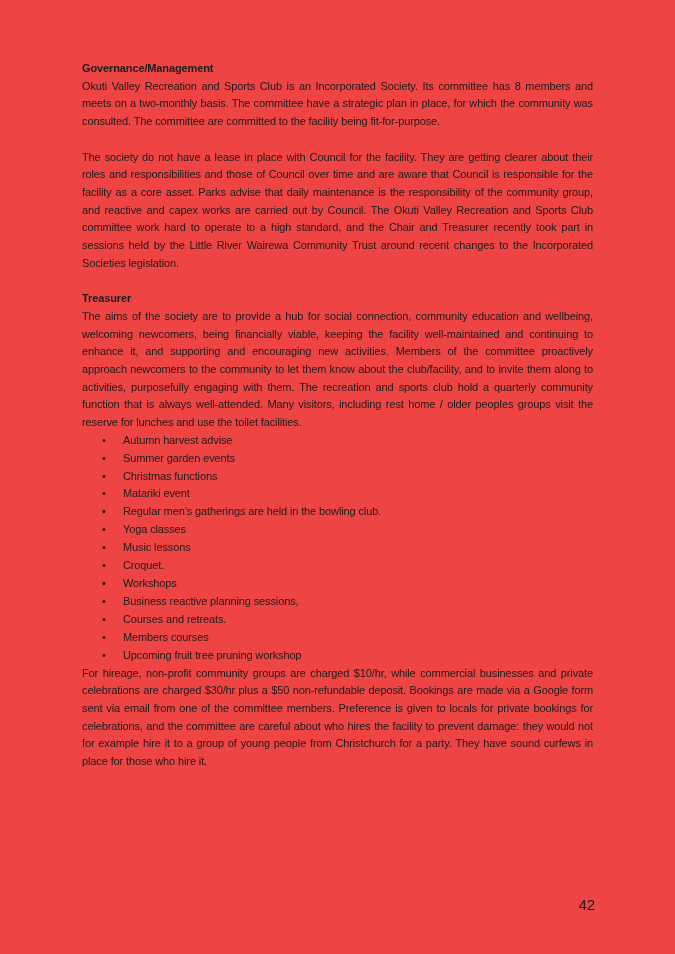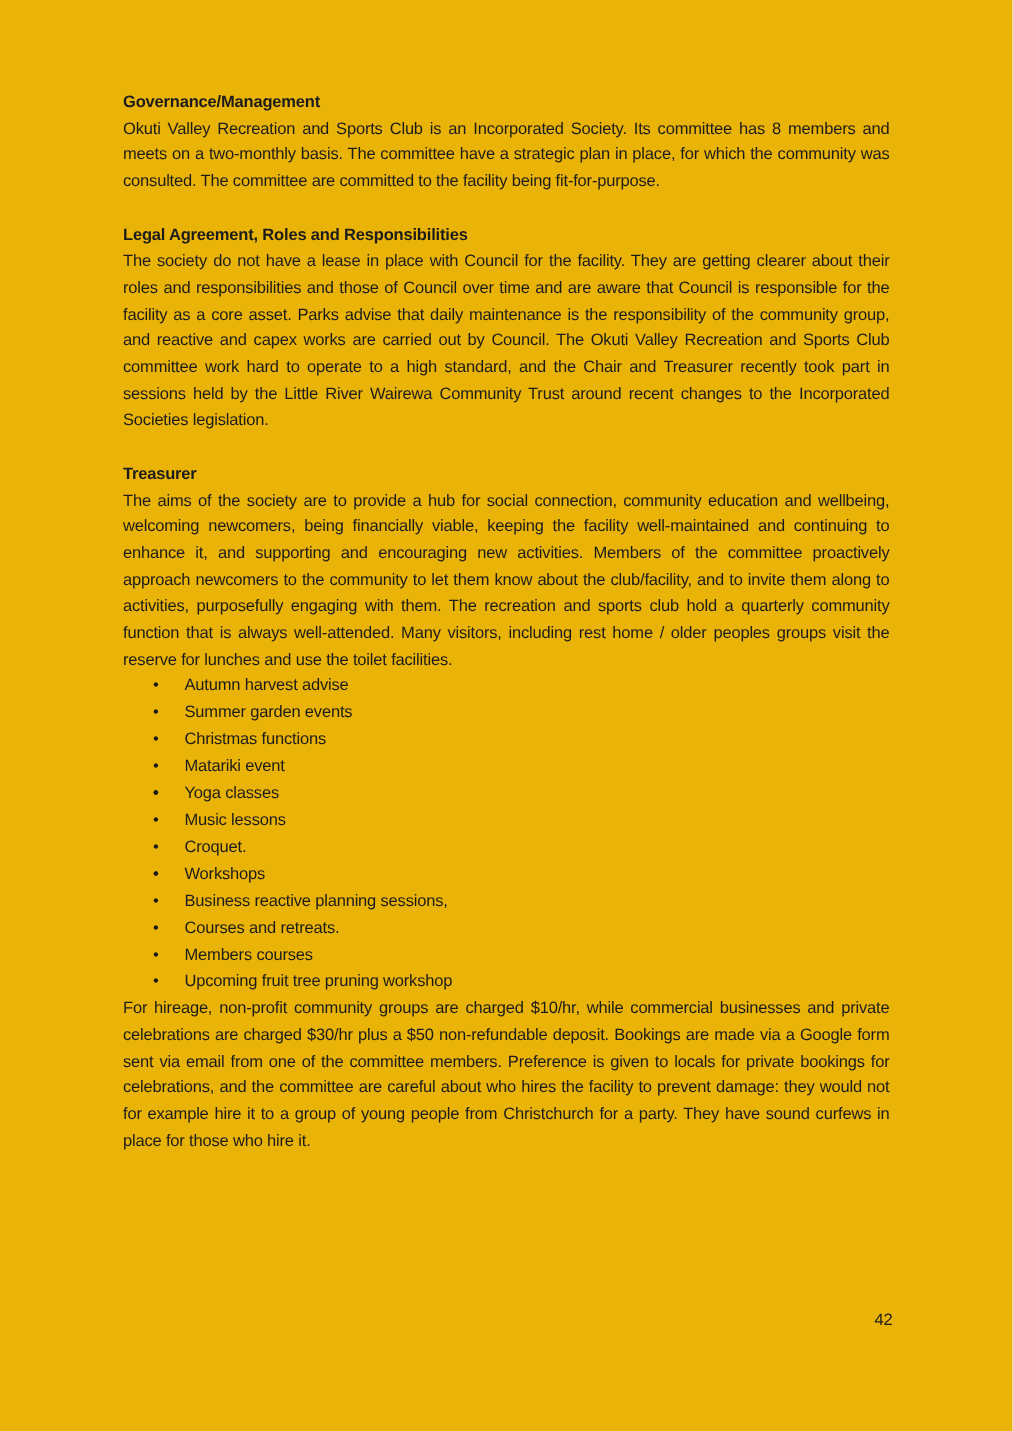--- a/index.html
+++ b/index.html
@@ -5,21 +5,21 @@
   html, body {
     margin: 0;
     padding: 0;
     background: #ffffff;
   }
   .page {
     position: relative;
     width: 675px;
     height: 954px;
     margin: 0 auto;
-    background: #eab308;
+    background: #ef4444;
     box-sizing: border-box;
     padding: 60px 82px 0 82px;
     font-family: "Liberation Sans", "DejaVu Sans", sans-serif;
     font-size: 11px;
     letter-spacing: -0.12px;
     line-height: 17.7px;
     color: #1c1c1c;
     overflow: hidden;
   }
   .section {
@@ -49,52 +49,51 @@
     padding-left: 41px;
     line-height: 17.9px;
   }
   ul.activity-list li .bullet {
     position: absolute;
     left: 20px;
     top: 0;
   }
   .page-number {
     position: absolute;
-    top: 872px;
+    top: 896px;
     right: 80px;
-    font-size: 11px;
+    font-size: 15px;
     color: #1c1c1c;
   }
 </style>
 </head>
 <body>
 
 <div class="page">
 
   <div class="section">
     <h2 class="heading">Governance/Management</h2>
     <p class="body-text">Okuti Valley Recreation and Sports Club is an Incorporated Society. Its committee has 8 members and meets on a two-monthly basis. The committee have a strategic plan in place, for which the community was consulted. The committee are committed to the facility being fit-for-purpose.</p>
   </div>
 
   <div class="section">
-    <h2 class="heading">Legal Agreement, Roles and Responsibilities</h2>
     <p class="body-text">The society do not have a lease in place with Council for the facility.  They are getting clearer about their roles and responsibilities and those of Council over time and are aware that Council is responsible for the facility as a core asset. Parks advise that daily maintenance is the responsibility of the community group, and reactive and capex works are carried out by Council. The Okuti Valley Recreation and Sports Club committee work hard to operate to a high standard, and the Chair and Treasurer recently took part in sessions held by the Little River Wairewa Community Trust around recent changes to the Incorporated Societies legislation.</p>
   </div>
 
   <div class="section">
     <h2 class="heading">Treasurer</h2>
     <p class="body-text">The aims of the society are to provide a hub for social connection, community education and wellbeing, welcoming newcomers, being financially viable, keeping the facility well-maintained and continuing to enhance it, and supporting and encouraging new activities. Members of the committee proactively approach newcomers to the community to let them know about the club/facility, and to invite them along to activities, purposefully engaging with them. The recreation and sports club hold a quarterly community function that is always well-attended. Many visitors, including rest home / older peoples groups visit the reserve for lunches and use the toilet facilities.</p>
 
     <ul class="activity-list">
       <li><span class="bullet">•</span><span>Autumn harvest advise</span></li>
       <li><span class="bullet">•</span><span>Summer garden events</span></li>
       <li><span class="bullet">•</span><span>Christmas functions</span></li>
       <li><span class="bullet">•</span><span>Matariki event</span></li>
       <li><span class="bullet">•</span></li>
-      <li><span class="bullet">•</span></li>
+      <li><span class="bullet">•</span><span>Regular men’s gatherings are held in the bowling club.</span></li>
       <li><span class="bullet">•</span><span>Yoga classes</span></li>
       <li><span class="bullet">•</span><span>Music lessons</span></li>
       <li><span class="bullet">•</span><span>Croquet.</span></li>
       <li><span class="bullet">•</span></li>
       <li><span class="bullet">•</span><span>Workshops</span></li>
       <li><span class="bullet">•</span><span>Business reactive planning sessions,</span></li>
       <li><span class="bullet">•</span><span>Courses and retreats.</span></li>
       <li><span class="bullet">•</span><span>Members courses</span></li>
       <li><span class="bullet">•</span><span>Upcoming fruit tree pruning workshop</span></li>
     </ul>

